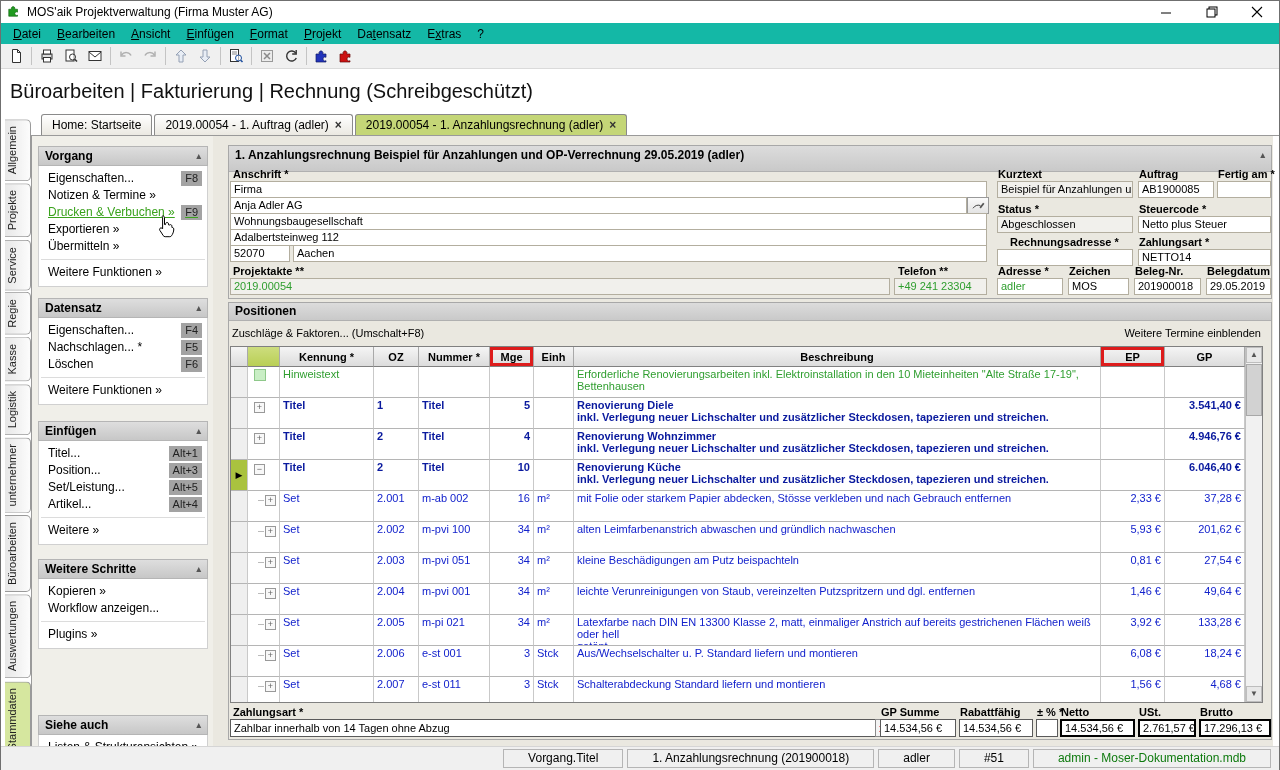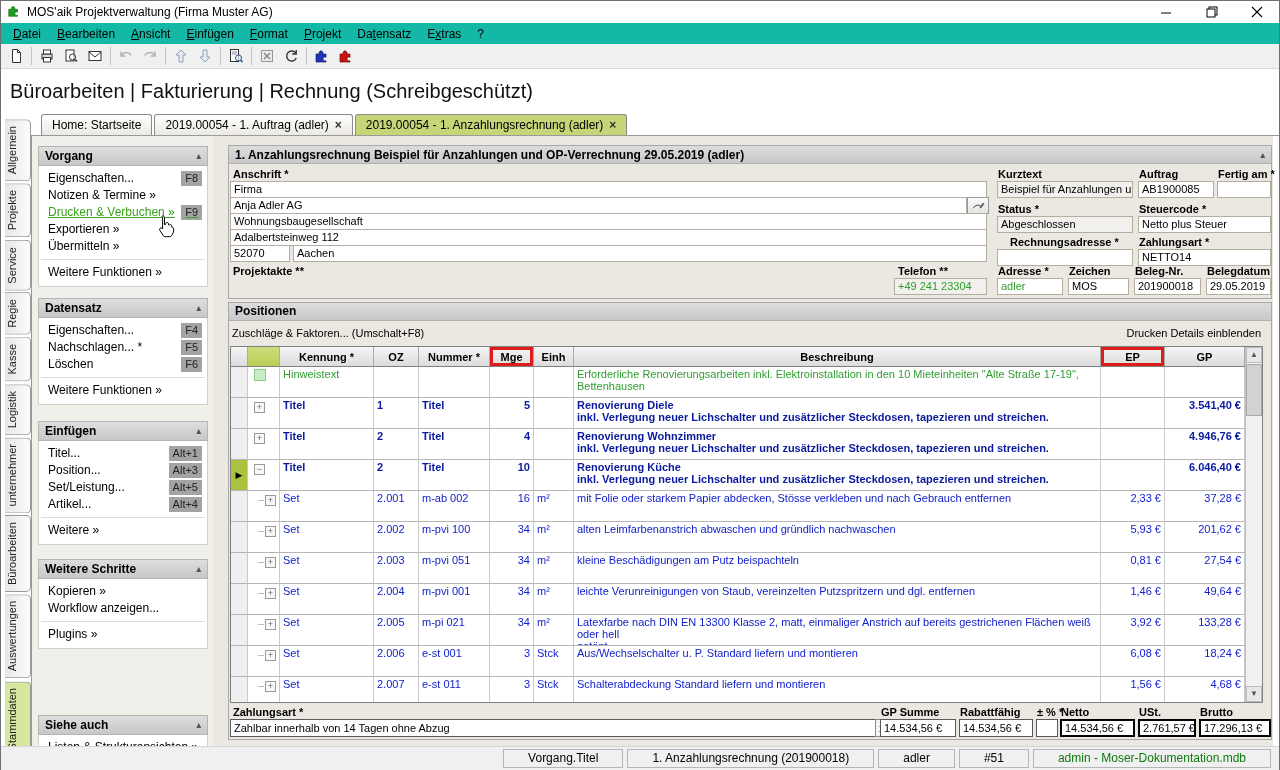--- a/index.html
+++ b/index.html
@@ -45,21 +45,21 @@
   .side-header .arr { font-size:9px; color:#555; }
   .side-body { background:#fff; border:1px solid #d0d0d0; border-top:none; padding:4px 0 5px 0; }
   .side-item { height:17px; line-height:17px; display:flex; justify-content:space-between; padding:0 5px 0 9px; font-size:12px; white-space:nowrap; }
   .side-item .sc { background:#a3a3a3; padding:0 4px; font-size:11px; height:15px; line-height:15px; margin-top:1px; color:#222; }
   .side-item.green { color:#3aa21d; text-decoration:underline; }
   .side-sep { border-top:1px solid #dcdcdc; margin:4px 2px; }
 
   
   .main { position:absolute; left:212px; top:135px; width:1060px; height:610px; background:#eae8e0; }
   .panel { position:absolute; border:1px solid #a8a8a8; background:#eae8e0; }
-  .dochdr { position:absolute; left:0; top:0; right:0; height:18px; background:linear-gradient(#dcdcdc,#c9c9c9); border-bottom:1px solid #b0b0b0; font-weight:bold; font-size:12px; line-height:18px; padding:0 6px; display:flex; justify-content:space-between; }
+  .dochdr { position:absolute; left:0; top:0; right:0; height:26px; background:linear-gradient(#dcdcdc,#c9c9c9); border-bottom:1px solid #b0b0b0; font-weight:bold; font-size:12px; line-height:18px; padding:0 6px; display:flex; justify-content:space-between; }
   .dochdr .arr { font-size:9px; color:#555; }
   .flabel { position:absolute; font-size:11px; font-weight:bold; white-space:nowrap; }
   .fld { position:absolute; height:17px; background:#fff; border:1px solid #b3ae9f; font-size:11px; line-height:15px; padding:0 3px; color:#000; white-space:nowrap; overflow:hidden; }
   .fld.ro { background:#f1f0ec; }
   .fld.green { color:#2f9e2f; }
   .penbtn { position:absolute; height:17px; width:22px; background:linear-gradient(#fafafa,#e4e4e4); border:1px solid #999; display:flex; align-items:center; justify-content:center; }
 
   .sectionhdr { position:absolute; left:0; right:0; top:0; height:18px; background:linear-gradient(#dcdcdc,#c9c9c9); border-bottom:1px solid #b0b0b0; font-weight:bold; font-size:12px; line-height:17px; padding:0 6px; }
   .linksrow { position:absolute; left:0; right:0; top:18px; height:24px; font-size:11px; }
   .linksrow .l { position:absolute; left:3px; top:6px; }
@@ -387,20 +387,21 @@
           <svg width="13" height="11" viewBox="0 0 14 12">
             <path d="M1 9c2-3 5-4 8-3" fill="none" stroke="#333"></path>
             <path d="M8 8l4-5 1.5 1.2-4 5z" fill="#555"></path>
           </svg>
         </div>
       <div class="fld" style="left:1px; top:67px; width:757px;">Wohnungsbaugesellschaft</div>
       <div class="fld" style="left:1px; top:83px; width:757px;">Adalbertsteinweg 112</div>
       <div class="fld" style="left:1px; top:99px; width:60px;">52070</div>
       <div class="fld" style="left:64px; top:99px; width:694px;">Aachen</div>
       <div class="flabel" style="left:4px; top:119px;">Projektakte **</div>
+      <div class="fld ro green" style="left:1px; top:132px; width:660px;">2019.00054</div>
       <div class="flabel" style="left:669px; top:119px;">Telefon **</div>
       <div class="fld ro green" style="left:665px; top:132px; width:93px;">+49 241 23304</div>
 
       <div class="flabel" style="left:769px; top:22px;">Kurztext</div>
       <div class="fld ro" style="left:768px; top:35px; width:136px;">Beispiel für Anzahlungen u</div>
       <div class="flabel" style="left:910px; top:22px;">Auftrag</div>
       <div class="fld" style="left:909px; top:35px; width:76px;">AB1900085</div>
       <div class="flabel" style="left:989px; top:22px;">Fertig am *</div>
       <div class="fld" style="left:988px; top:35px; width:54px;"></div>
 
@@ -421,21 +422,21 @@
       <div class="flabel" style="left:906px; top:119px;">Beleg-Nr.</div>
       <div class="fld" style="left:905px; top:132px; width:67px;">201900018</div>
       <div class="flabel" style="left:978px; top:119px;">Belegdatum</div>
       <div class="fld" style="left:977px; top:132px; width:65px;">29.05.2019</div>
     </div>
 
     <div class="panel" style="left:15px; top:166px; width:1044px; height:438px;">
       <div class="sectionhdr">Positionen</div>
       <div class="linksrow">
         <span class="l">Zuschläge &amp; Faktoren... (Umschalt+F8)</span>
-        <span class="r">Drucken Details einblenden</span>
+        <span class="r">Weitere Termine einblenden</span>
       </div>
       <div class="postable">
         <div class="tgrid">
             <div class="trow hdr">
               <div class="c"></div>
               <div class="c limegreen"></div>
               <div class="c">Kennung *</div>
               <div class="c">OZ</div>
               <div class="c">Nummer *</div>
               <div class="c redframe">Mge</div>

